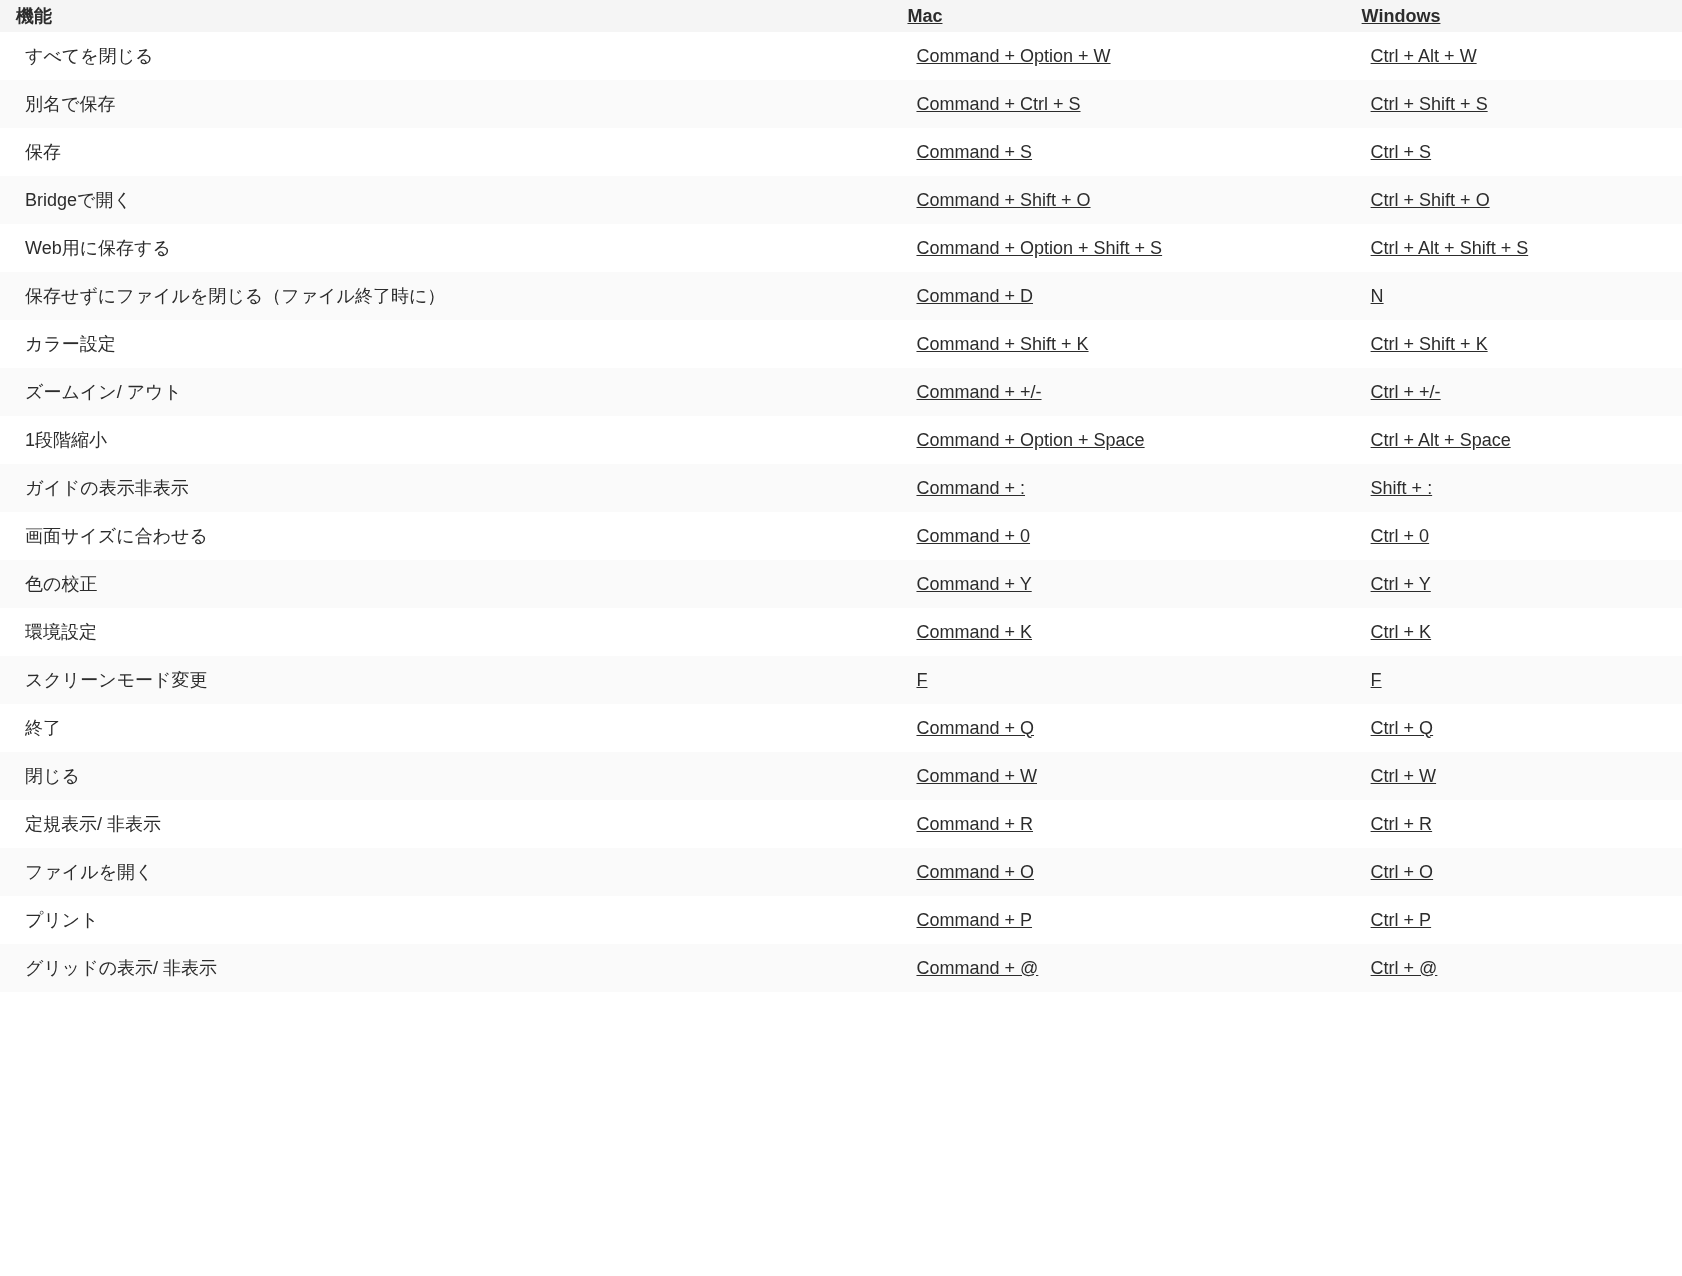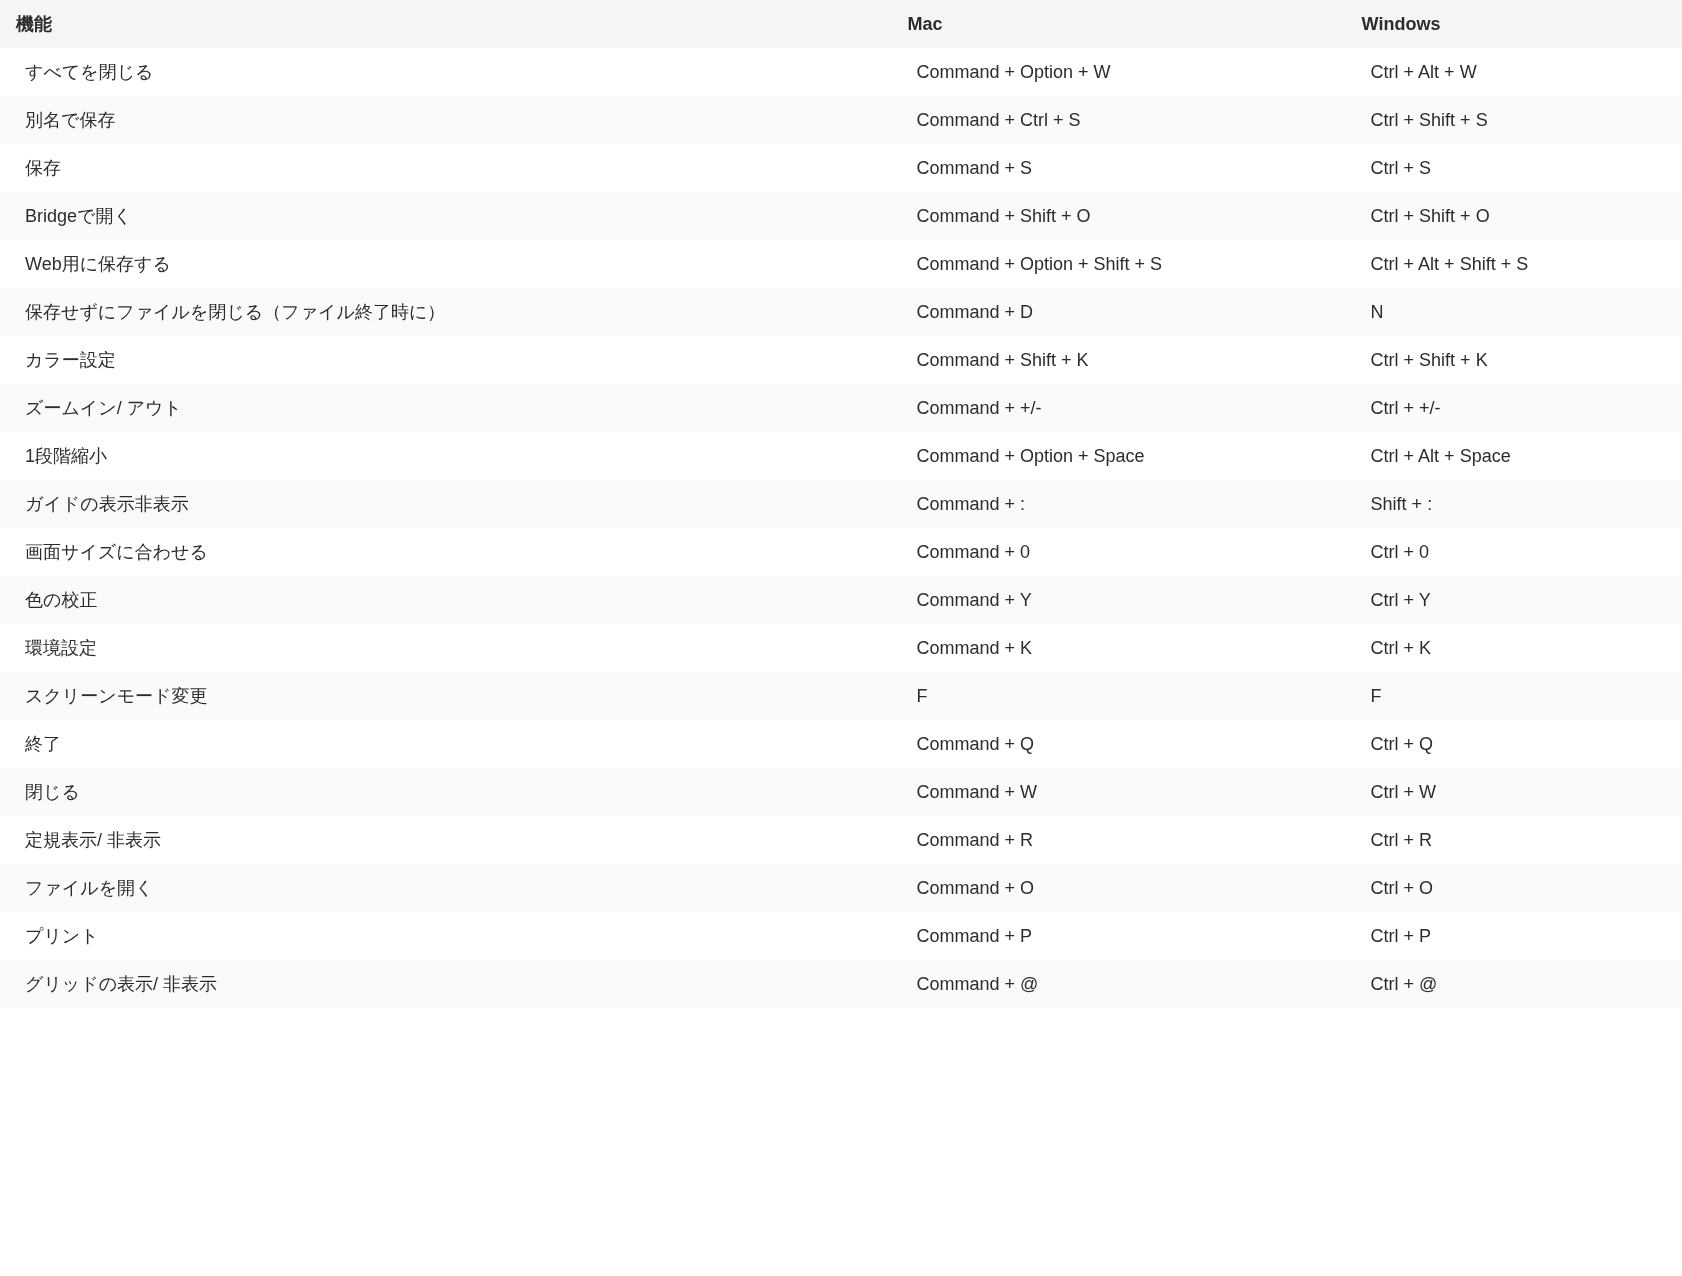--- a/index.html
+++ b/index.html
@@ -16,44 +16,46 @@
     .table {
       width: 100%;
       border-collapse: collapse;
     }
     .header-row {
       background: #f5f5f5;
     }
     .header-cell {
       text-align: left;
       font-weight: 700;
-      padding: 12px 16px;
+      padding: 4px 16px;
       color: #2c2c2c;
       font-size: 18px;
     }
     .data-row:nth-child(even) {
       background: #fafafa;
     }
     .data-row:nth-child(odd) {
       background: #ffffff;
     }
     .data-cell {
       padding: 12px 25px;
       vertical-align: middle;
       color: #2c2c2c;
       font-size: 18px;
     }
     .col-feature {
       width: 53%;
     }
     .col-mac {
       width: 27%;
+      text-decoration: underline;
     }
     .col-windows {
       width: 20%;
+      text-decoration: underline;
     }
   </style>
 </head>
 <body>
 
 <table class="table">
   <thead>
     <tr class="header-row">
       <th class="header-cell col-feature">機能</th>
       <th class="header-cell col-mac">Mac</th>

